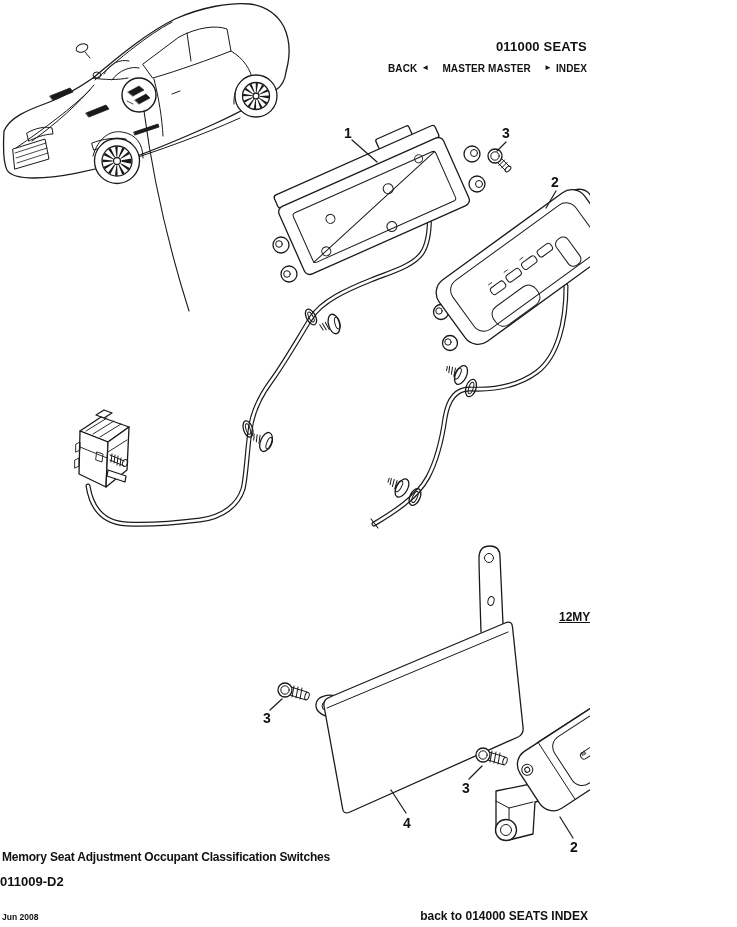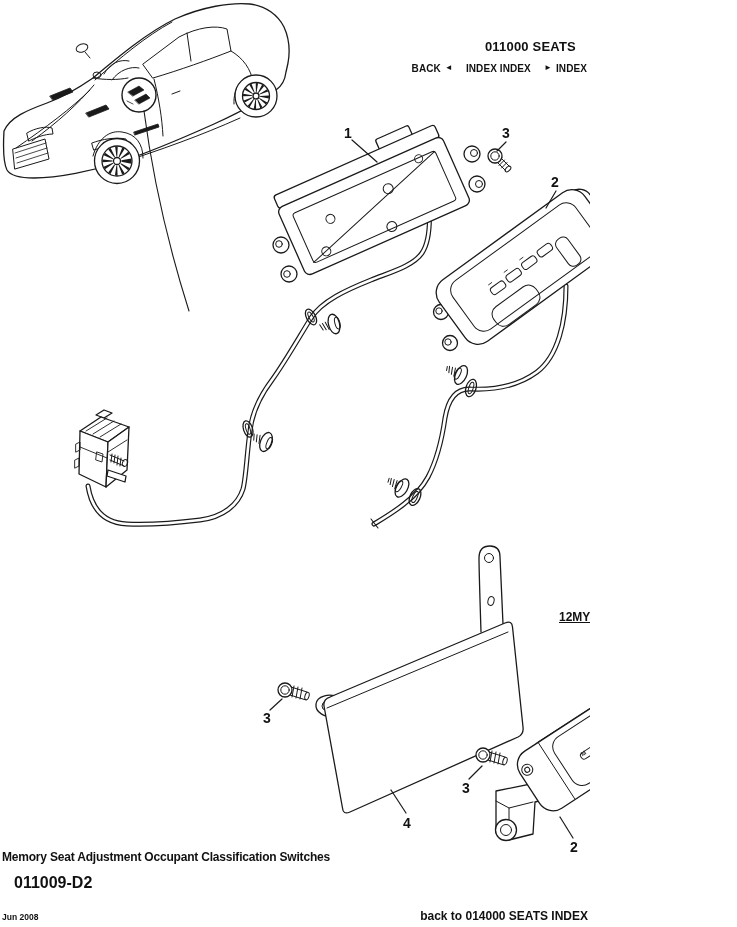--- a/index.html
+++ b/index.html
@@ -1,26 +1,26 @@
 <!DOCTYPE html>
 <html><head>
 <meta charset="utf-8">
 <style>
   html,body{margin:0;padding:0;background:#fff;}
   #page{position:relative;width:590px;height:927px;background:#fff;overflow:hidden;
         font-family:"Liberation Sans",sans-serif;color:#111;}
   svg{position:absolute;left:0;top:0;}
   .abs{position:absolute;white-space:nowrap;}
   .lbl{position:absolute;font-weight:bold;font-size:14px;color:#111;white-space:nowrap;}
-  #section-code{right:14px;top:39px;font-weight:bold;font-size:13px;letter-spacing:.2px;}
+  #section-code{right:3px;top:39px;font-weight:bold;font-size:13px;letter-spacing:.2px;}
   #nav{right:3px;top:63px;display:flex;align-items:center;font-weight:bold;font-size:10px;letter-spacing:.1px;}
   #nav .sp{display:inline-block;width:9px;}
   #nav .arr{font-size:8px;margin:0 4px;position:relative;top:-1px;}
   #nav a{color:#111;text-decoration:none;cursor:pointer;}
-  #doc-number{left:14px;top:874px;font-weight:bold;font-size:16px;text-align:right;}
+  #doc-number{left:0;top:874px;font-weight:bold;font-size:13px;text-align:right;}
   #doc-title{left:2px;top:850px;font-weight:bold;font-size:12px;letter-spacing:-.2px;}
   #doc-date{left:2px;top:912px;font-weight:bold;font-size:8.5px;}
   #back-link{right:2px;top:909px;font-weight:bold;font-size:12px;color:#111;text-decoration:none;cursor:pointer;}
   #variant-label{font-size:12px;text-decoration:underline;}
 </style>
 </head>
 <body>
 
 <div id="page">
 
@@ -267,21 +267,21 @@
       </g>
     </svg>
   </div>
 
   <div id="section-code" class="abs">011000 SEATS</div>
 
   <div id="nav" class="abs">
     <a>BACK</a>
     <span class="arr">◄</span>
     <span class="sp"></span>
-    <a>INDEX INDEX</a>
+    <a>MASTER MASTER</a>
     <span class="sp"></span>
     <span class="arr">►</span>
     <a>INDEX</a>
   </div>
 
   <div class="lbl" style="left:344px;top:125px;">1</div>
   <div class="lbl" style="left:502px;top:125px;">3</div>
   <div class="lbl" style="left:551px;top:174px;">2</div>
   <div class="lbl" style="left:263px;top:710px;">3</div>
   <div class="lbl" style="left:462px;top:780px;">3</div>

